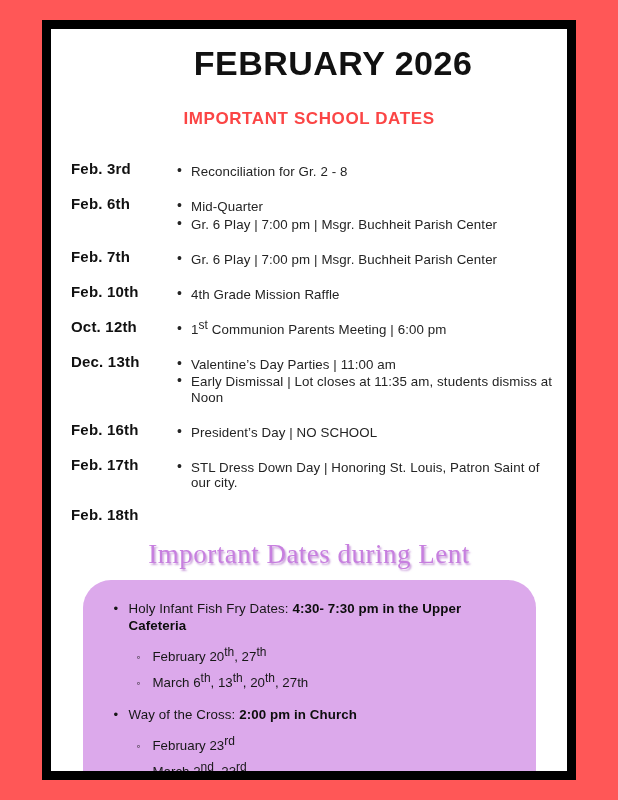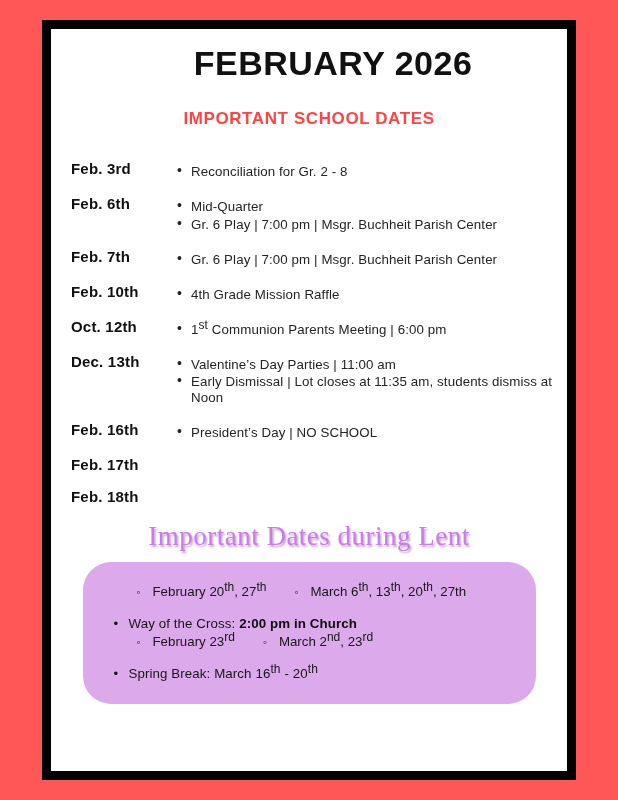--- a/index.html
+++ b/index.html
@@ -121,24 +121,24 @@
   .lent-item > .lent-item-text::before {
     content: "\2022";
     position: absolute;
     left: 1px;
     top: 0;
     color: #171717;
   }
   .lent-item b { font-weight: 700; color: #0d0d0d; }
   .lent-subitems {
     list-style: none;
-    margin-top: 2px;
-    display: flex;
-    flex-direction: row;
-    gap: 4px;
+    margin-top: 15px;
+    display: flex;
+    flex-direction: column;
+    gap: 10px;
   }
   .lent-subitems li {
     position: relative;
     padding-left: 16px;
     margin-left: 24px;
     font-size: 13.3px;
     line-height: 16px;
     color: #171717;
   }
   .lent-subitems li::before {
@@ -207,32 +207,36 @@
 
   <div class="schedule-row">
     <div class="event-date">Feb. 16th</div>
     <ul class="event-items">
             <li>President’s Day | NO SCHOOL</li>
           </ul>
   </div>
 
   <div class="schedule-row">
     <div class="event-date">Feb. 17th</div>
+    <ul class="event-items">
+            <li>STL Dress Down Day | Honoring St. Louis, Patron Saint of our city.</li>
+          </ul>
   </div>
 
   <div class="schedule-row">
     <div class="event-date">Feb. 18th</div>
   </div>
 </div>
 
     <h3 class="lent-heading">Important Dates during Lent</h3>
 
     <div class="lent-box">
       <ul class="lent-items">
   <li class="lent-item">
+    <span class="lent-item-text">Holy Infant Fish Fry Dates: <b>4:30- 7:30 pm in the Upper Cafeteria</b></span>
     <ul class="lent-subitems">
               <li>February 20<sup>th</sup>, 27<sup>th</sup></li>
               <li>March 6<sup>th</sup>, 13<sup>th</sup>, 20<sup>th</sup>, 27th</li>
             </ul>
   </li>
 
   <li class="lent-item">
     <span class="lent-item-text">Way of the Cross: <b>2:00 pm in Church</b></span>
     <ul class="lent-subitems">
               <li>February 23<sup>rd</sup></li>

